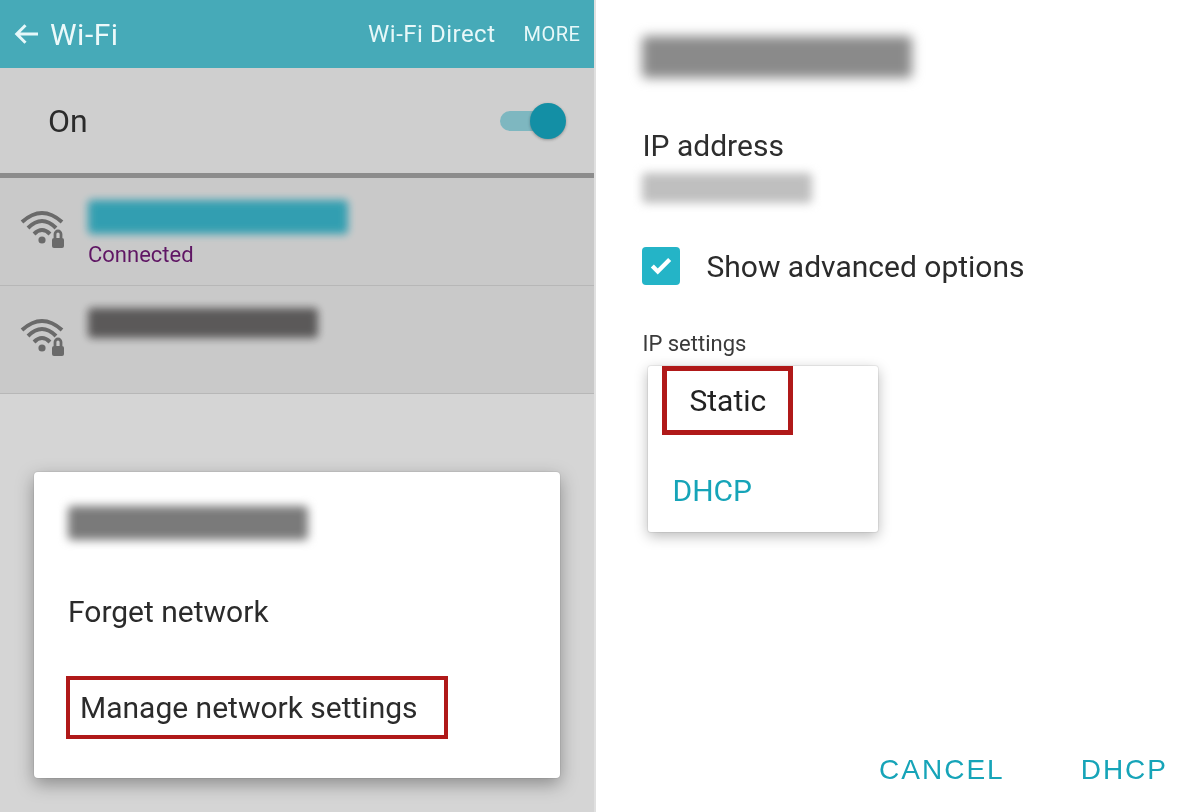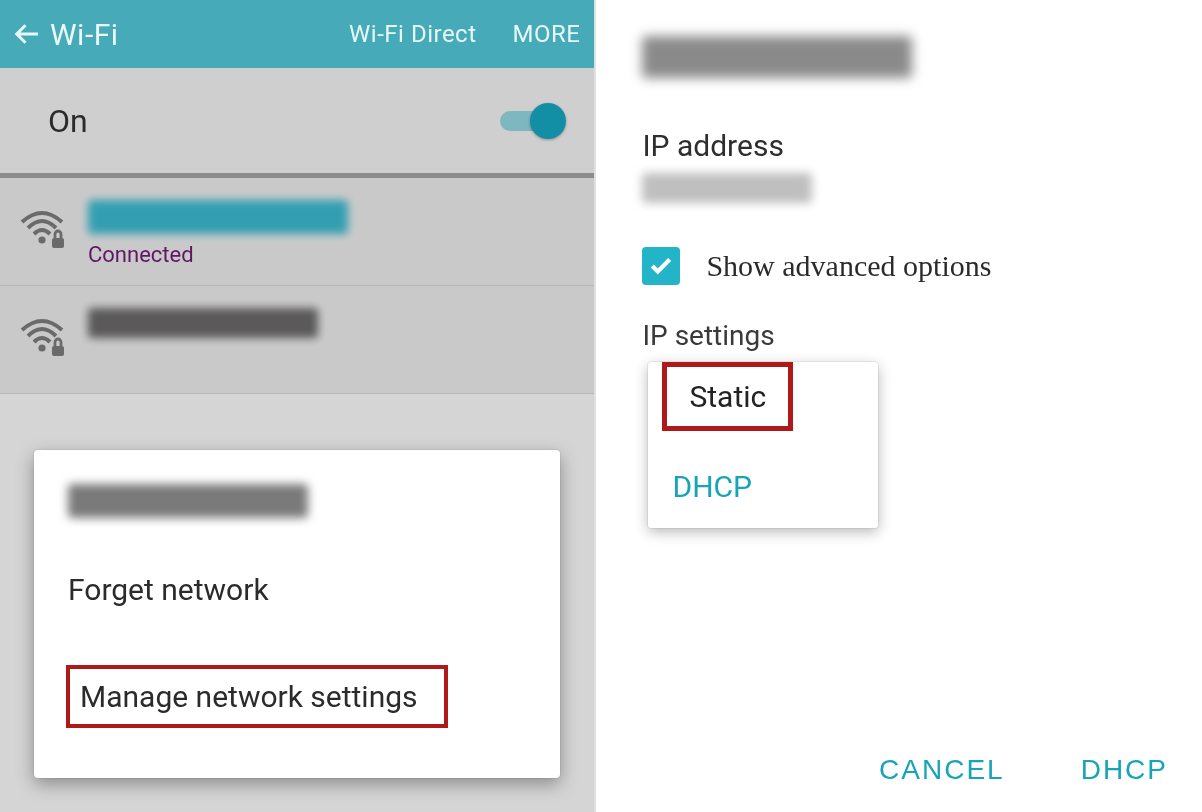--- a/index.html
+++ b/index.html
@@ -8,22 +8,22 @@
   .pane { position:relative; overflow:hidden; }
   .left { width:644px; height:812px; background:#d9d9d9; border-right:2px solid #e0e0e0; }
   .right { width:654px; height:812px; background:#ffffff; }
 
   
   .l-header { height:68px; background:#3aa7b6; display:flex; align-items:center; color:#f2feff; padding:0 14px 0 6px; opacity:.92; }
   .l-back { width:44px; height:44px; display:flex; align-items:center; justify-content:center; }
   .l-back svg { stroke:#e8fbfd; }
   .l-title { font-size:30px; font-weight:400; letter-spacing:.5px; color:#eefcfd; }
   .l-spacer { flex:1; }
-  .l-act { font-size:24px; color:#e9fbfc; margin-left:36px; letter-spacing:.5px; }
-  .l-act.more { font-size:24px; }
+  .l-act { font-size:24px; color:#e9fbfc; margin-left:28px; letter-spacing:.5px; }
+  .l-act.more { font-size:20px; }
 
   .l-body { position:relative; background:#e8e8e8; height:744px; }
   .dim-overlay { position:absolute; inset:0; background:rgba(0,0,0,0.08); pointer-events:none; }
 
   .l-toggle-row { height:110px; background:#f2f2f2; display:flex; align-items:center; padding:0 28px 0 48px; border-bottom:5px solid #a3a3a3; filter:brightness(.93); }
   .l-toggle-label { font-size:32px; color:#333; }
   .l-toggle-sp { flex:1; }
   .l-switch { width:66px; height:36px; position:relative; }
   .l-switch-track { position:absolute; top:8px; left:0; width:60px; height:20px; border-radius:12px; background:#46bfd3; opacity:.55; }
   .l-switch-knob { position:absolute; top:0; right:0; width:36px; height:36px; border-radius:50%; background:#17a8c1; box-shadow:0 1px 3px rgba(0,0,0,.3); }
@@ -39,36 +39,36 @@
   .l-net-sub { font-size:22px; color:#701a75; }
 
   .l-popup {
     position:absolute; left:34px; right:34px; bottom:34px;
     background:#ffffff; border-radius:4px;
     box-shadow:0 6px 18px rgba(0,0,0,.35), 0 0 0 1px rgba(0,0,0,.05);
     padding:34px 0 30px 0;
   }
   .l-pop-title-blur { width:240px; height:34px; background:#7a7a7a; filter:blur(5px); margin:0 0 36px 34px; border-radius:4px; }
   .l-pop-item { padding:18px 34px; font-size:30px; color:#2b2b2b; }
-  .l-pop-item.hl { padding:8px; margin:12px 24px; }
+  .l-pop-item.hl { padding:8px; margin:1px 24px; }
   .hl-box { display:inline-block; border:4px solid #b01919; padding:10px 26px 10px 10px; }
   .hl-box span { font-size:30px; color:#2b2b2b; }
 
   
   .r-body { padding:36px 20px 0 46px; height:100%; position:relative; }
   .r-title-blur { width:270px; height:42px; background:#8a8a8a; filter:blur(6px); border-radius:4px; margin-bottom:50px; }
   .r-label { font-size:30px; color:#2e2e2e; margin-bottom:10px; }
   .r-val-blur { width:170px; height:30px; background:#bfbfbf; filter:blur(5px); border-radius:4px; margin-bottom:44px; }
 
-  .r-check-row { display:flex; align-items:center; margin-bottom:34px;font-family:Liberation Serif, serif; }
+  .r-check-row { display:flex; align-items:center; margin-bottom:46px; }
   .r-checkbox { width:38px; height:38px; background:#24b4c7; border:none; border-radius:4px; display:flex; align-items:center; justify-content:center; margin-right:26px; }
   .r-checkbox svg { width:26px; height:26px; stroke:#fff; stroke-width:4; fill:none; }
   .r-check-label { font-size:30px; color:#2b2b2b; }
 
-  .r-ip-label { font-size:28px; color:#3a3a3a; margin-bottom:10px; margin-top:0; }
+  .r-ip-label { font-size:22px; color:#3a3a3a; margin-bottom:10px; margin-top:0; }
 
   .r-dropdown {
     width:230px; background:#fff;
     box-shadow:0 4px 14px rgba(0,0,0,.28), 0 0 0 1px rgba(0,0,0,.06);
     border-radius:3px; margin-top:4px; margin-left:6px;
   }
   .r-dd-item { padding:24px 24px; font-size:30px; }
   .r-dd-item.sel { color:#16a4b8; }
   .r-dd-item.hl { padding:0; margin:8px 14px 14px 14px; }
   .r-dd-item.hl .hl-box2 { display:inline-block; border:5px solid #b01919; padding:12px 22px; font-size:30px; color:#222; }

